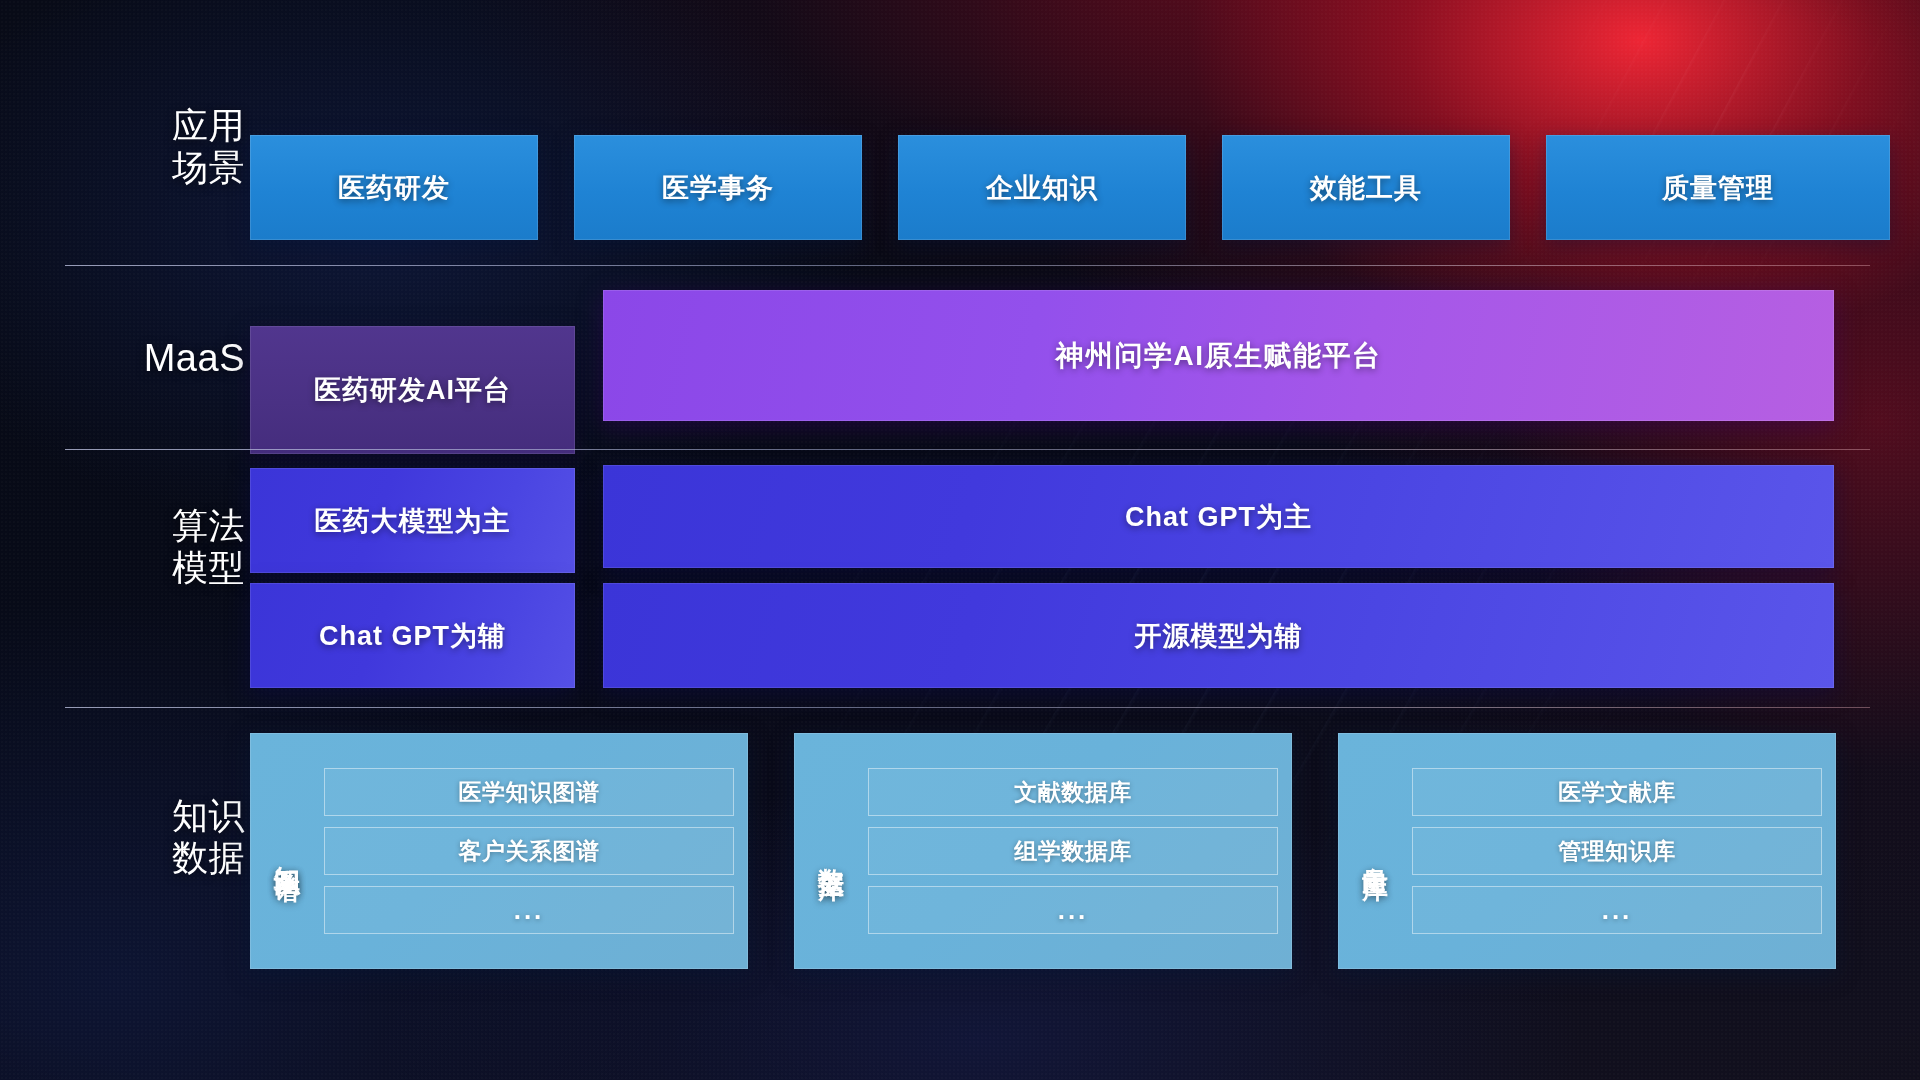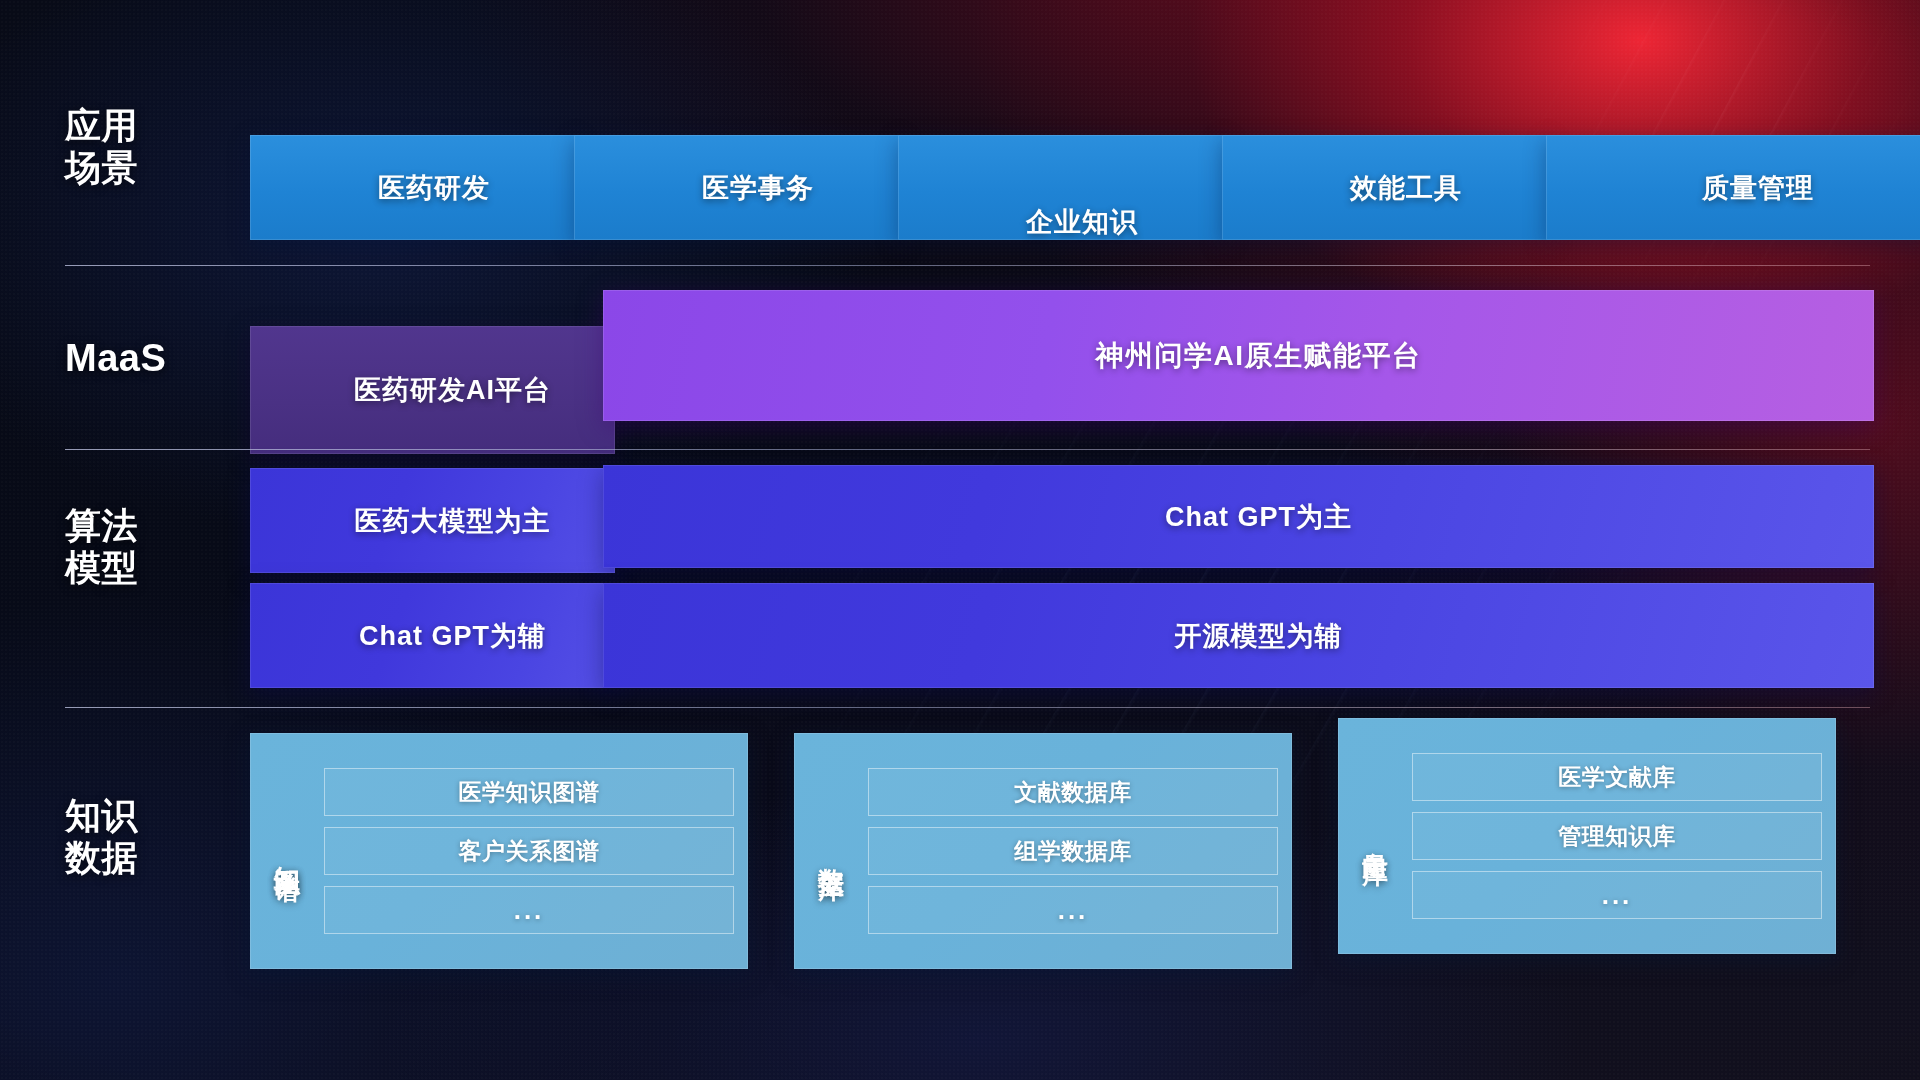--- a/index.html
+++ b/index.html
@@ -41,32 +41,32 @@
             mask-image:radial-gradient(closest-side at 55% 40%, #000 5%, rgba(0,0,0,.4) 55%, transparent 88%);}
   .vignette{position:absolute;inset:0;
     background:radial-gradient(130% 110% at 50% 50%, rgba(0,0,0,0) 55%, rgba(0,0,0,.55) 100%);}
   .dots{position:absolute;inset:0;opacity:.35;
     background-image:radial-gradient(rgba(255,255,255,.055) 1px, transparent 1px);
     background-size:4px 4px;}
 
   
   #stage{position:absolute;inset:0;}
   .rowlabel{
-    position:absolute;color:#ffffff;font-weight:bold;line-height:1.18;
-    text-align:left;letter-spacing:.5px;
+    position:absolute;color:#ffffff;font-weight:normal;line-height:1.18;
+    text-align:right;letter-spacing:.5px;
     text-shadow:0 2px 10px rgba(0,0,0,.65);
     width:180px;left:65px;
   }
   .divider{position:absolute;height:1px;left:65px;right:50px;
     background:linear-gradient(90deg,rgba(190,195,225,.78) 0%,rgba(170,178,215,.55) 45%,rgba(210,190,205,.55) 78%,rgba(225,170,180,.42) 100%);}
 
   
   .box{position:absolute;display:flex;align-items:center;justify-content:center;
     color:#fff;font-weight:bold;text-align:center;
-    text-shadow:0 2px 7px rgba(0,0,0,.45);padding-left:40px;}
+    text-shadow:0 2px 7px rgba(0,0,0,.45);}
   .app-box{
     background:linear-gradient(180deg,#2b8fdd 0%,#1f83d4 55%,#1b7ccb 100%);
     box-shadow:inset 0 0 0 1px rgba(255,255,255,.13), 0 6px 20px rgba(0,20,60,.35);
     font-size:27px;letter-spacing:1px;}
   .maas-left{
     background:linear-gradient(180deg,#51368e 0%,#4a3184 60%,#452d7d 100%);
     box-shadow:inset 0 0 0 1px rgba(255,255,255,.10), 0 6px 22px rgba(20,0,60,.38);
     font-size:27px;letter-spacing:1px;margin-top:31px;}
   .maas-right{
     background:linear-gradient(100deg,#8b47e8 0%,#9350ec 35%,#a557e9 62%,#b65fe2 100%);
@@ -116,21 +116,21 @@
     <div>应用</div>
     <div>场景</div>
   </div>
 
   <div class="box app-box" style="left:250px;top:135px;width:288px;height:105px;">
     <span>医药研发</span>
   </div>
   <div class="box app-box" style="left:574px;top:135px;width:288px;height:105px;">
     <span>医学事务</span>
   </div>
-  <div class="box app-box" style="left:898px;top:135px;width:288px;height:105px;align-items:flex-end;">
+  <div class="box app-box" style="left:898px;top:135px;width:288px;height:105px;">
     <span>企业知识</span>
   </div>
   <div class="box app-box" style="left:1222px;top:135px;width:288px;height:105px;">
     <span>效能工具</span>
   </div>
   <div class="box app-box" style="left:1546px;top:135px;width:344px;height:105px;">
     <span>质量管理</span>
   </div>
 
   <div class="divider" style="top:265px;"></div>
@@ -185,21 +185,21 @@
 
   <div class="kgroup" style="left:794px;top:733px;width:498px;height:236px;">
     <div class="kgroup-label">数据库</div>
     <div class="kitems">
       <div class="kitem">文献数据库</div>
       <div class="kitem">组学数据库</div>
       <div class="kitem ellipsis">...</div>
     </div>
   </div>
 
-  <div class="kgroup" style="left:1338px;top:718px;width:498px;height:236px;">
+  <div class="kgroup" style="left:1338px;top:733px;width:498px;height:236px;">
     <div class="kgroup-label">向量库</div>
     <div class="kitems">
       <div class="kitem">医学文献库</div>
       <div class="kitem">管理知识库</div>
       <div class="kitem ellipsis">...</div>
     </div>
   </div>
 
 </div>
 

